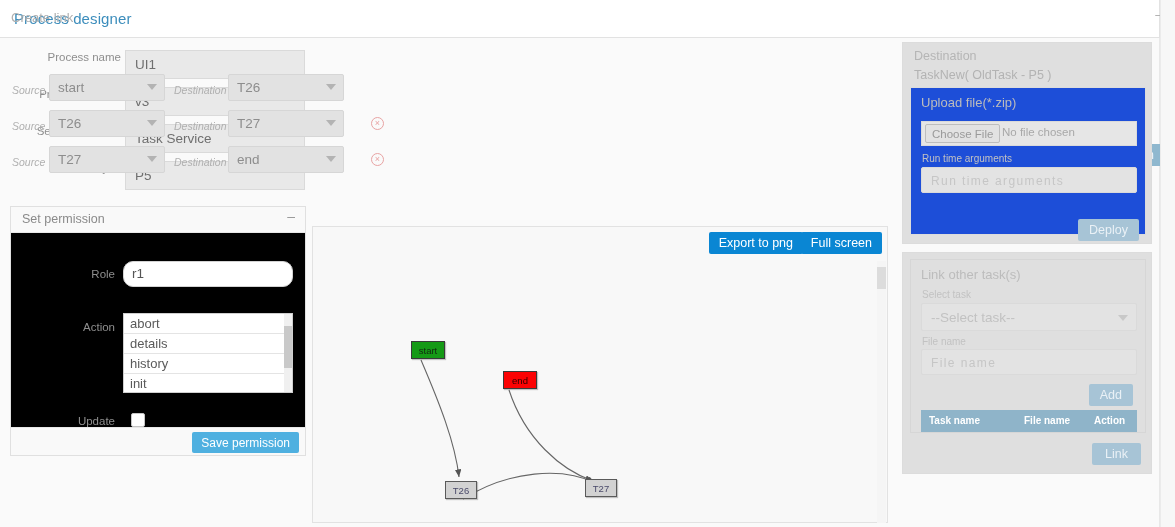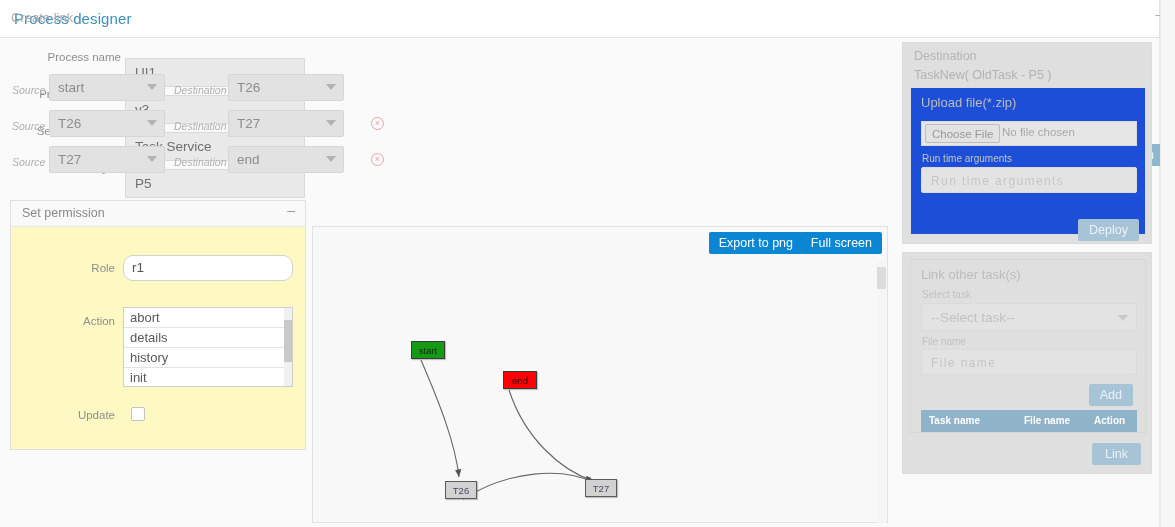--- a/index.html
+++ b/index.html
@@ -42,22 +42,23 @@
   .page-scroll {
     position: absolute; right: 0; top: 0;
     width: 15px; height: 527px;
     background: #f7f7f7;
     border-left: 1px solid #ebebeb;
   }
 
   
   .box {
     position: absolute;
-    background: #fef9c3;
+    background: #000000;
     border: 1px solid #e0e0e0;
+    margin-top: 6px;
   }
   .box-head {
     height: 26px;
     background: #f9f9f9;
     border-bottom: 1px solid #e8e8e8;
     position: relative;
   }
   .box-head .ht {
     position: absolute; left: 11px; top: 5px;
     font-size: 12.5px; color: #8a8a8a;
@@ -77,21 +78,21 @@
     height: 37px;
   }
   .flabel {
     position: absolute; right: 185px; top: 9px;
     width: 120px;
     text-align: right;
     font-size: 11.5px; color: #8e8e8e;
     white-space: nowrap;
   }
   .finput {
-    position: absolute; left: 115px; top: 16px;
+    position: absolute; left: 115px; top: 8px;
     width: 180px; height: 29px;
     background: #e9e9e9;
     border: 1px solid #dadada;
     border-radius: 0;
     font-size: 13.5px; color: #6f6f6f;
     padding: 5px 9px;
     line-height: 18px;
     overflow: hidden; white-space: nowrap;
   }
 
@@ -375,20 +376,23 @@
         <div class="opt">details</div>
         <div class="opt">history</div>
         <div class="opt">init</div>
         <div class="list-scroll">
             <i></i>
           </div>
       </div>
 
       <div class="p-label" style="left:10px;top:182px;width:94px;">Update</div>
       <div class="update-chk"></div>
+    </div>
+    <div class="box-foot">
+      <button class="btn btn-save-perm">Save permission</button>
     </div>
   </div>
 
   <div id="create-link">
     <div class="ch">Create link</div>
     <div class="cminus">–</div>
 
     <div class="link-row" style="top:74px;">
       <div class="lk-label" style="left:12px;">Source</div>
       <div class="sel" style="left:49px;width:116px;">

